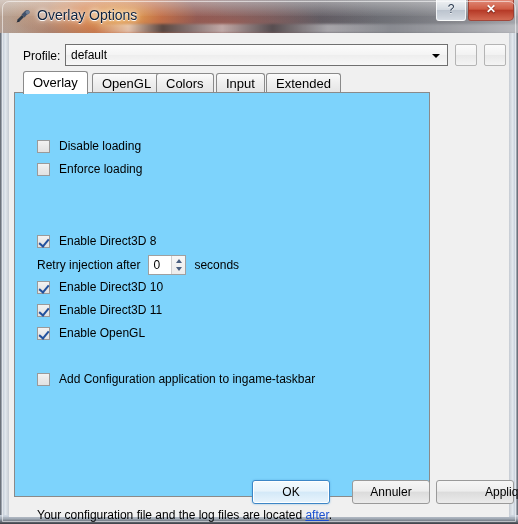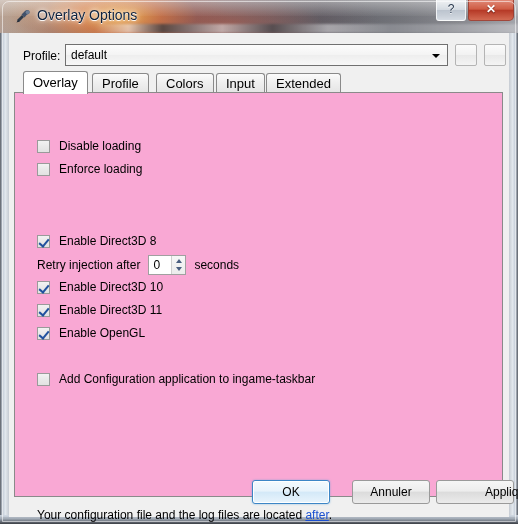--- a/index.html
+++ b/index.html
@@ -213,22 +213,22 @@
     line-height: 22px;
     background: #ffffff;
     border-color: #8a8a8a;
     z-index: 3;
   }
 
   
   .tabpanel {
     position: absolute;
     left: 5px; top: 59px;
-    width: 489px; height: 405px;
-    background: #f9a8d4;
+    width: 416px; height: 405px;
+    background: #7dd3fc;
     border: 1px solid #8a8a8a;
     box-sizing: border-box;
   }
 
   
   .checkrow {
     position: absolute;
     left: 22px;
     height: 16px;
     display: flex;
@@ -371,21 +371,21 @@
     <div class="profile-label">Profile:</div>
     <div class="profile-combo">
       <span class="val">default</span>
       <span class="combo-arrow"></span>
     </div>
     <div class="mini-btn" id="profile-add-button"></div>
     <div class="mini-btn" id="profile-remove-button"></div>
 
     <div class="tabstrip">
       <div class="tab selected" style="left:9px"><span>Overlay</span></div>
-      <div class="tab" style="left:78px"><span>Profile</span></div>
+      <div class="tab" style="left:78px"><span>OpenGL</span></div>
       <div class="tab" style="left:142px"><span>Colors</span></div>
       <div class="tab" style="left:202px"><span>Input</span></div>
       <div class="tab" style="left:252px"><span>Extended</span></div>
     </div>
 
     <div class="tabpanel">
 
       <div class="checkrow" style="top:45px">
         <span class="cbox"></span>
         <span class="lbl">Disable loading</span>

